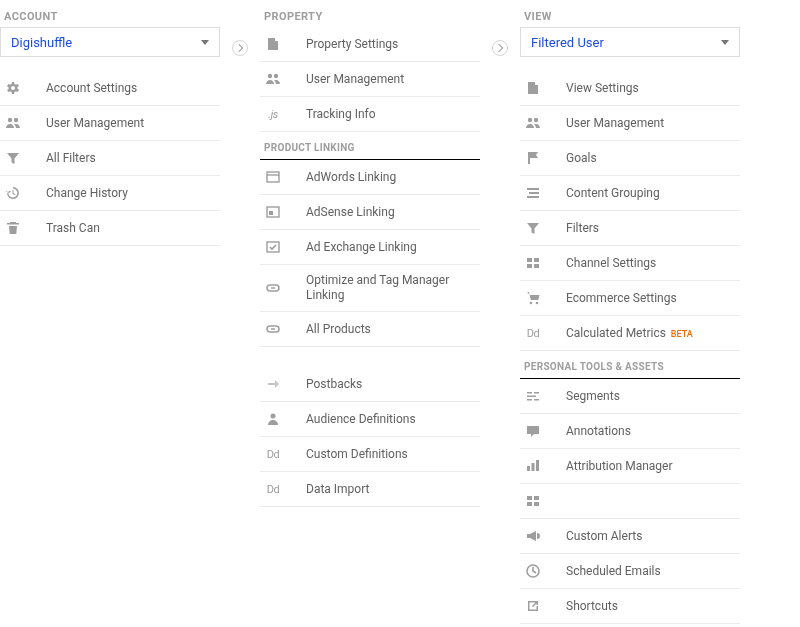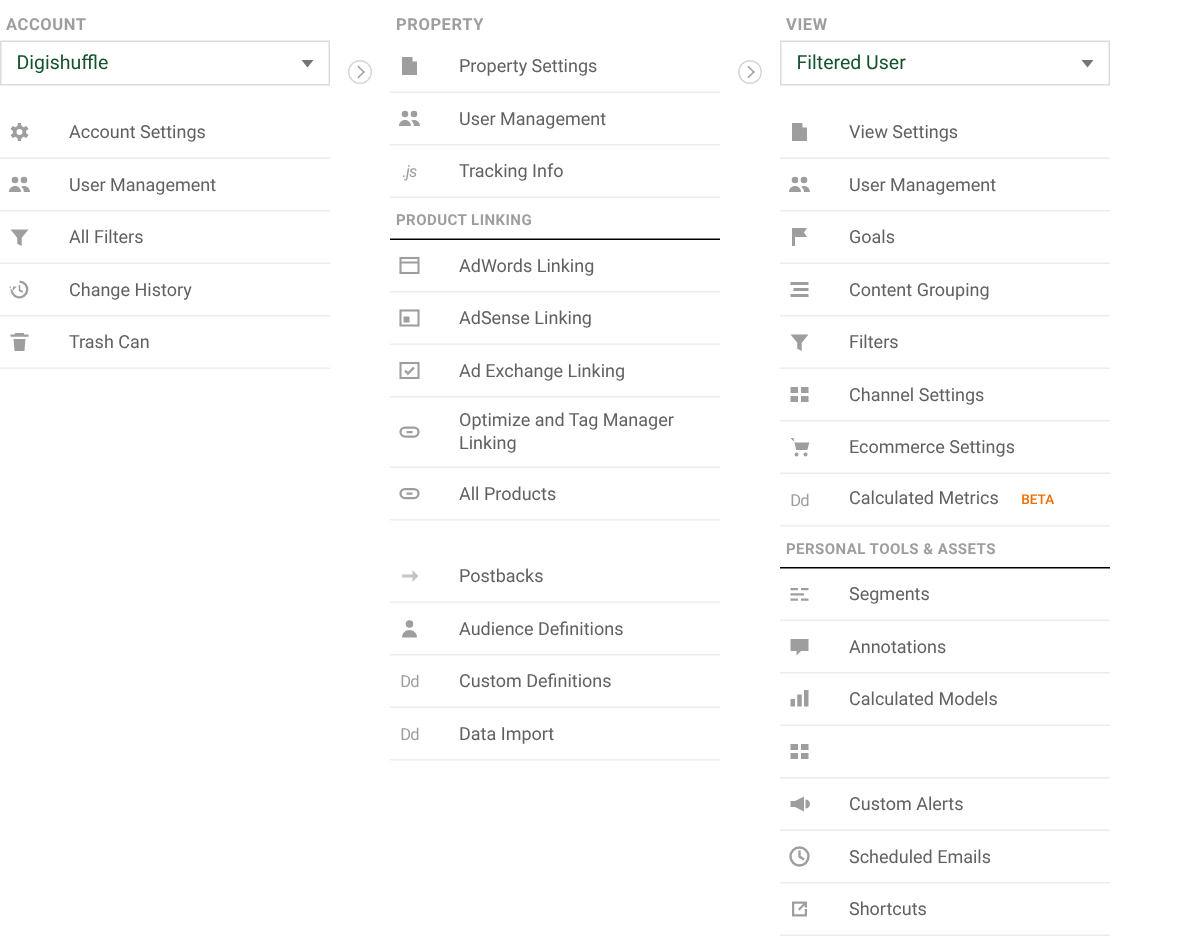--- a/index.html
+++ b/index.html
@@ -49,21 +49,21 @@
   }
   .selector {
     border: 1px solid #dcdcdc;
     background: #fff;
     height: 30px;
     display: flex;
     align-items: center;
     justify-content: space-between;
     padding: 0 10px;
     font-size: 13px;
-    color: #14532d;
+    color: #1d4ed8;
     cursor: pointer;
     margin-bottom: 14px;
   }
   .selector .caret {
     width: 0; height: 0;
     border-left: 4px solid transparent;
     border-right: 4px solid transparent;
     border-top: 5px solid #757575;
   }
   .section-header {
@@ -92,21 +92,21 @@
   }
   .item .label {
     font-size: 12px;
     color: #616161;
     line-height: 1.25;
   }
   .badge {
     font-size: 9px;
     color: #ef6c00;
     font-weight: 500;
-    margin-left: 12px;
+    margin-left: 2px;
   }
   .spacer { height: 20px; }
   svg { width: 16px; height: 16px; fill: currentColor; }
   .dd-icon {
     font-weight: 400;
     font-size: 11px;
     color: #9e9e9e;
     letter-spacing: -0.5px;
   }
 </style>
@@ -453,21 +453,21 @@
             </svg>
           </span>
           <span class="label"><span>Annotations</span></span>
         </div>
         <div class="item">
           <span class="icon">
             <svg viewBox="0 0 16 16">
               <use href="#i-bars"></use>
             </svg>
           </span>
-          <span class="label"><span>Calculated Models</span></span>
+          <span class="label"><span>Attribution Manager</span></span>
         </div>
         <div class="item">
           <span class="icon">
             <svg viewBox="0 0 16 16">
               <use href="#i-channel"></use>
             </svg>
           </span>
         </div>
         <div class="item">
           <span class="icon">

